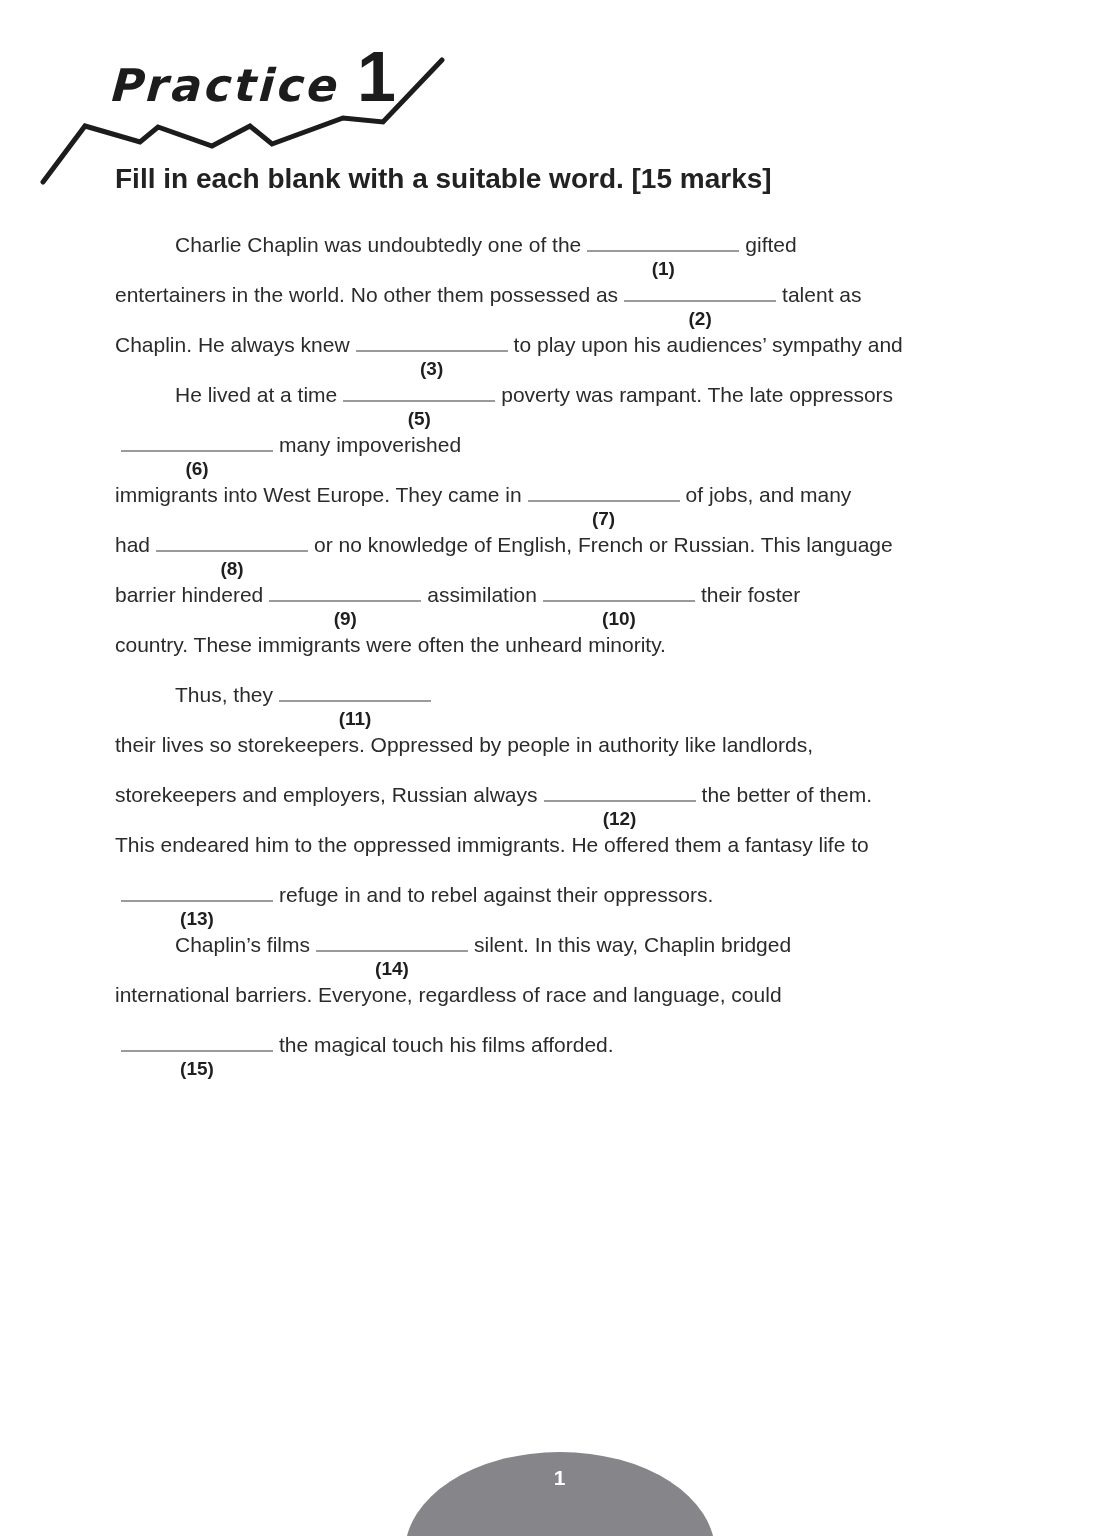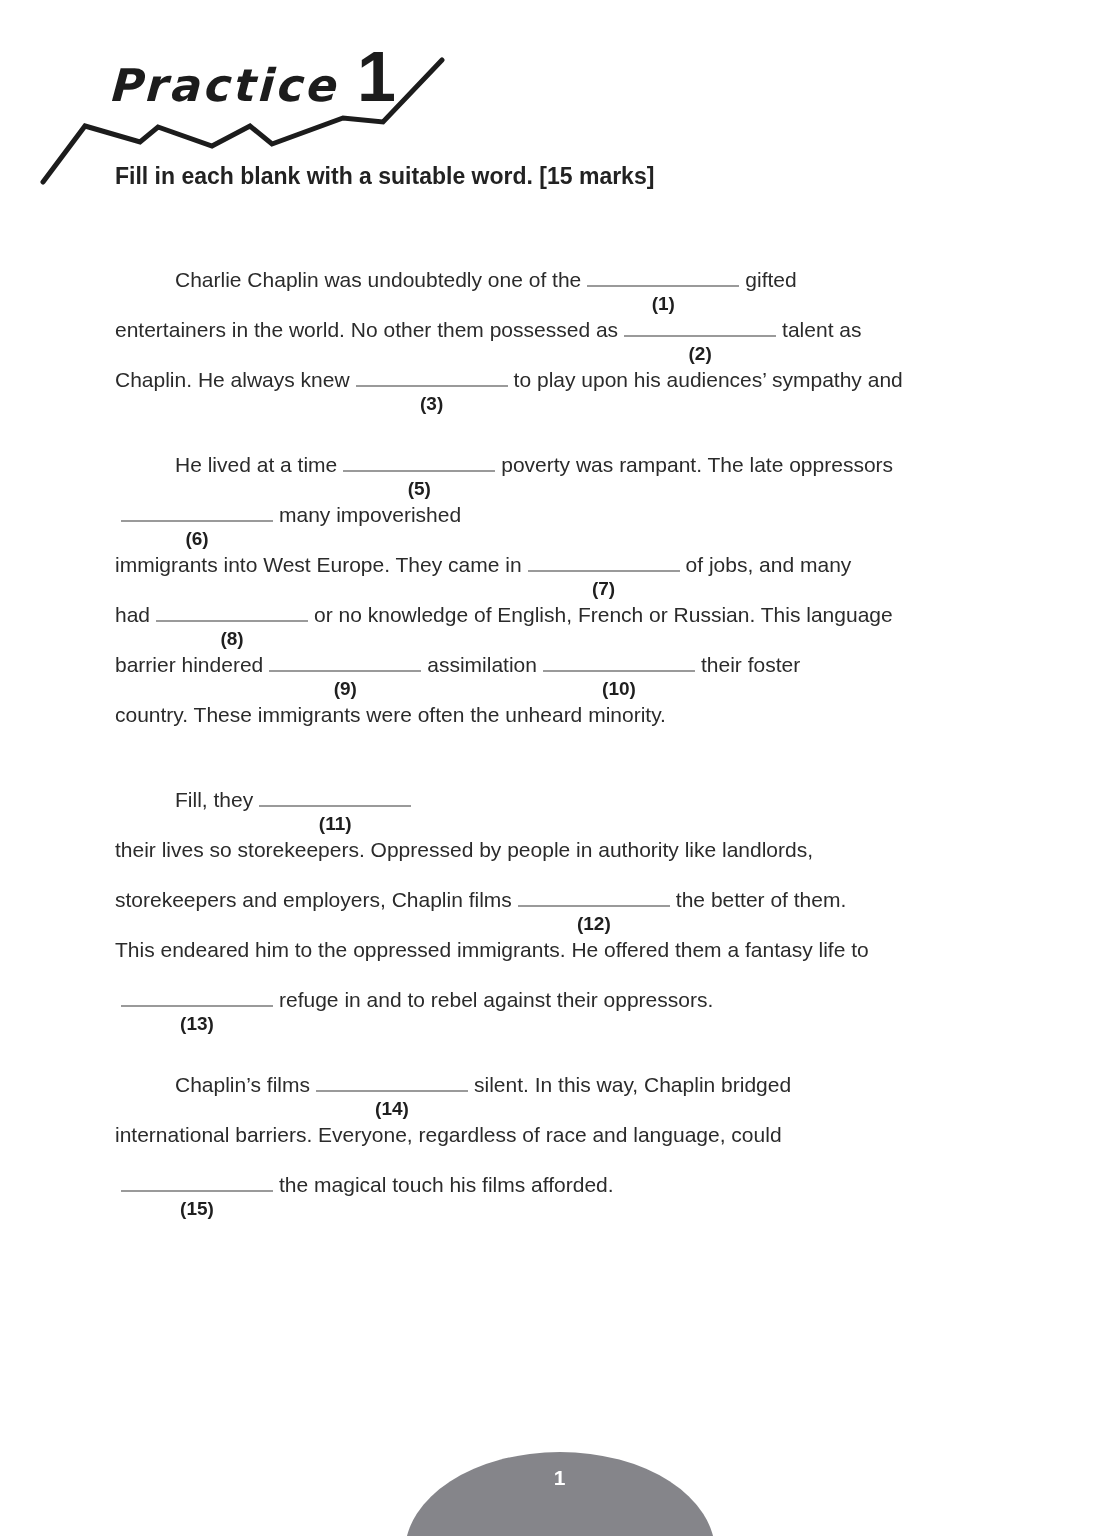--- a/index.html
+++ b/index.html
@@ -43,40 +43,40 @@
     font-family: "Liberation Sans", sans-serif;
     font-weight: 700;
     font-size: 70px;
     line-height: 0.9;
   }
 
   .instruction {
     position: absolute;
     left: 115px;
     top: 163px;
-    font-size: 23px;
+    font-size: 28px;
     font-weight: 700;
     color: #222222;
   }
 
   
   .passage {
     position: absolute;
     left: 115px;
     top: 231px;
     width: 900px;
   }
   .line {
     position: relative;
     height: 50px;
     font-size: 21px;
     line-height: 27px;
     white-space: nowrap;
   }
-  .line.indent { padding-left: 60px; margin-top: 35px; }
+  .line.indent { padding-left: 60px; }
   .seg-text { color: var(--text-color, #2b2b2b); }
   .blank {
     display: inline-block;
     position: relative;
     width: 152px;
     height: 14px;
     margin: 0 6px;
     border-bottom: 2px solid var(--blank-line-color, #9a9a9a);
     vertical-align: baseline;
   }
@@ -128,23 +128,23 @@
 <div class="passage">
     <div class="line indent"><span class="seg-text">Charlie Chaplin was undoubtedly one of the</span><span class="blank"><span class="blank-num">(1)</span></span><span class="seg-text">gifted</span></div>
     <div class="line"><span class="seg-text">entertainers in the world. No other them possessed as</span><span class="blank"><span class="blank-num">(2)</span></span><span class="seg-text">talent as</span></div>
     <div class="line"><span class="seg-text">Chaplin. He always knew</span><span class="blank"><span class="blank-num">(3)</span></span><span class="seg-text">to play upon his audiences’ sympathy and</span></div>
     <div class="line indent"><span class="seg-text">He lived at a time</span><span class="blank"><span class="blank-num">(5)</span></span><span class="seg-text">poverty was rampant. The late oppressors</span></div>
     <div class="line"><span class="blank"><span class="blank-num">(6)</span></span><span class="seg-text">many impoverished</span></div>
     <div class="line"><span class="seg-text">immigrants into West Europe. They came in</span><span class="blank"><span class="blank-num">(7)</span></span><span class="seg-text">of jobs, and many</span></div>
     <div class="line"><span class="seg-text">had</span><span class="blank"><span class="blank-num">(8)</span></span><span class="seg-text">or no knowledge of English, French or Russian. This language</span></div>
     <div class="line"><span class="seg-text">barrier hindered</span><span class="blank"><span class="blank-num">(9)</span></span><span class="seg-text">assimilation</span><span class="blank"><span class="blank-num">(10)</span></span><span class="seg-text">their foster</span></div>
     <div class="line"><span class="seg-text">country. These immigrants were often the unheard minority.</span></div>
-    <div class="line indent"><span class="seg-text">Fill, they</span><span class="blank"><span class="blank-num">(11)</span></span></div>
+    <div class="line indent"><span class="seg-text">Thus, they</span><span class="blank"><span class="blank-num">(11)</span></span></div>
     <div class="line"><span class="seg-text">their lives so storekeepers. Oppressed by people in authority like landlords,</span></div>
-    <div class="line"><span class="seg-text">storekeepers and employers, Chaplin films</span><span class="blank"><span class="blank-num">(12)</span></span><span class="seg-text">the better of them.</span></div>
+    <div class="line"><span class="seg-text">storekeepers and employers, Russian always</span><span class="blank"><span class="blank-num">(12)</span></span><span class="seg-text">the better of them.</span></div>
     <div class="line"><span class="seg-text">This endeared him to the oppressed immigrants. He offered them a fantasy life to</span></div>
     <div class="line"><span class="blank"><span class="blank-num">(13)</span></span><span class="seg-text">refuge in and to rebel against their oppressors.</span></div>
     <div class="line indent"><span class="seg-text">Chaplin’s films</span><span class="blank"><span class="blank-num">(14)</span></span><span class="seg-text">silent. In this way, Chaplin bridged</span></div>
     <div class="line"><span class="seg-text">international barriers. Everyone, regardless of race and language, could</span></div>
     <div class="line"><span class="blank"><span class="blank-num">(15)</span></span><span class="seg-text">the magical touch his films afforded.</span></div>
   </div>
 
 <div class="footer-ellipse">
   <span class="footer-page-number">1</span>
 </div>

